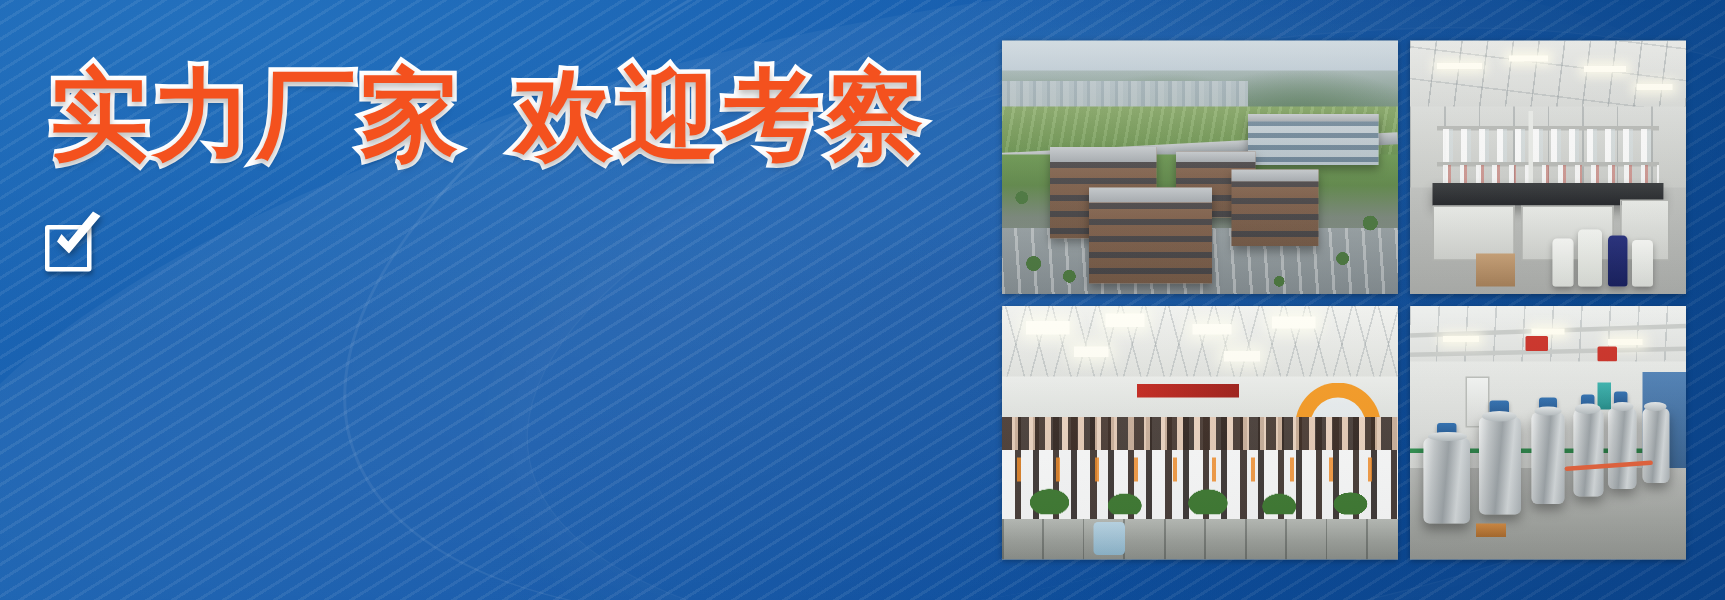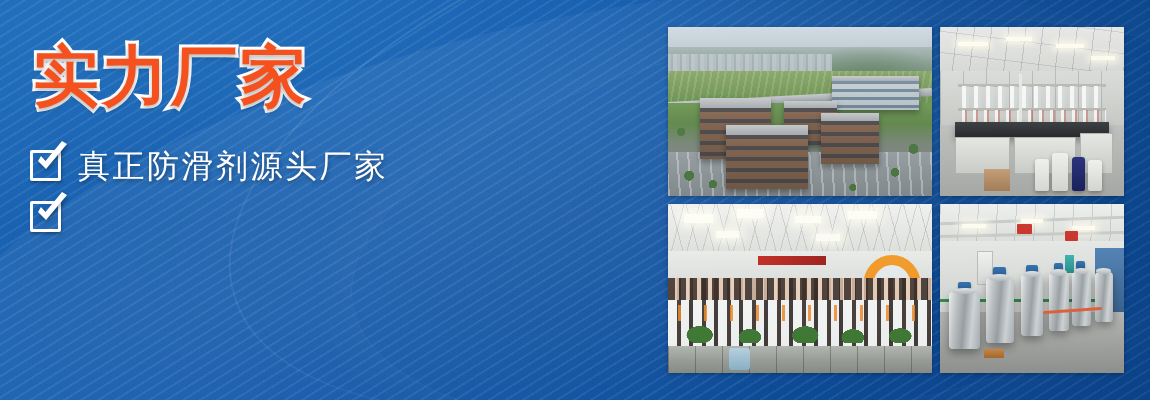--- a/index.html
+++ b/index.html
@@ -334,32 +334,25 @@
   <div class="bg-stripes"></div>
   <div class="bg-swoosh"></div>
   <div class="bg-swoosh2"></div>
   <div class="bg-arc"></div>
   <div class="bg-vignette"></div>
 
   <div class="left-col">
 
     <div class="headline">
       <span>实力厂家</span>
+      <span>欢迎考察</span>
     </div>
 
     <div class="bullets">
 
-      <div class="bullet">
-        <span class="check">
-          <svg viewBox="0 0 40 40" aria-hidden="true">
-            <path d="M7 21 L15 29 L36 4 L31 1 L14.5 21 L10 16 Z" fill="#ffffff"></path>
-          </svg>
-        </span>
-        <span class="bullet-label">真正防滑剂源头厂家</span>
-      </div>
 
 
 
       <div class="bullet">
         <span class="check">
           <svg viewBox="0 0 40 40" aria-hidden="true">
             <path d="M7 21 L15 29 L36 4 L31 1 L14.5 21 L10 16 Z" fill="#ffffff"></path>
           </svg>
         </span>
       </div>

